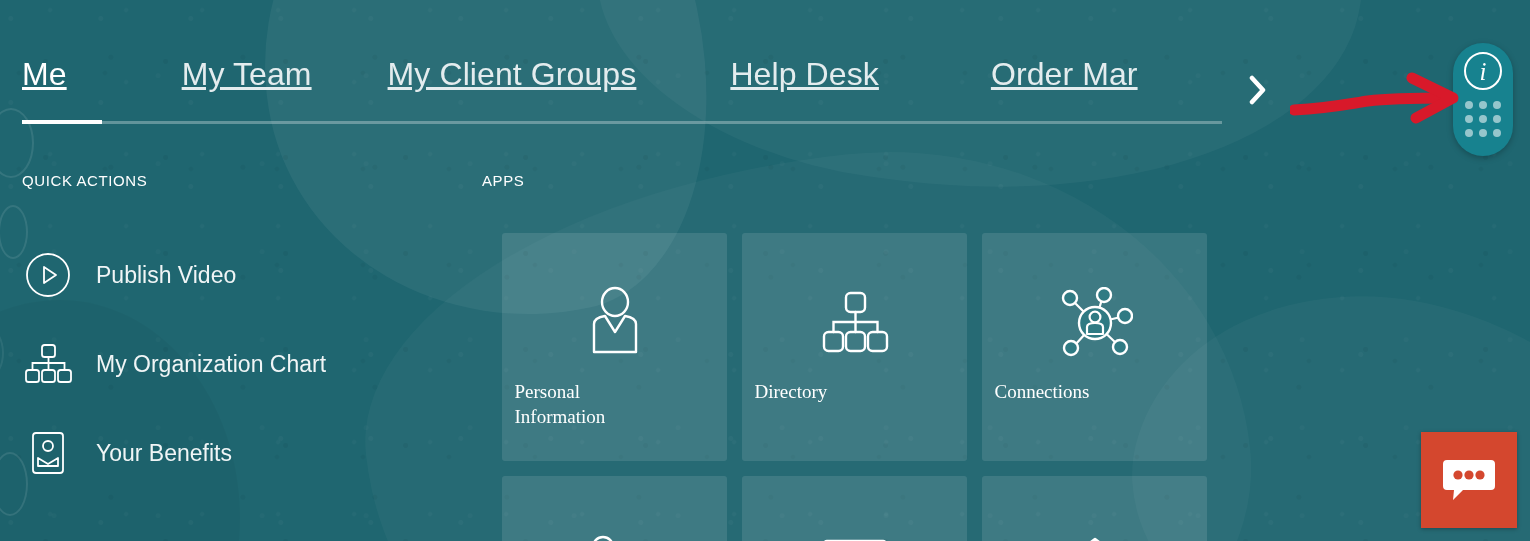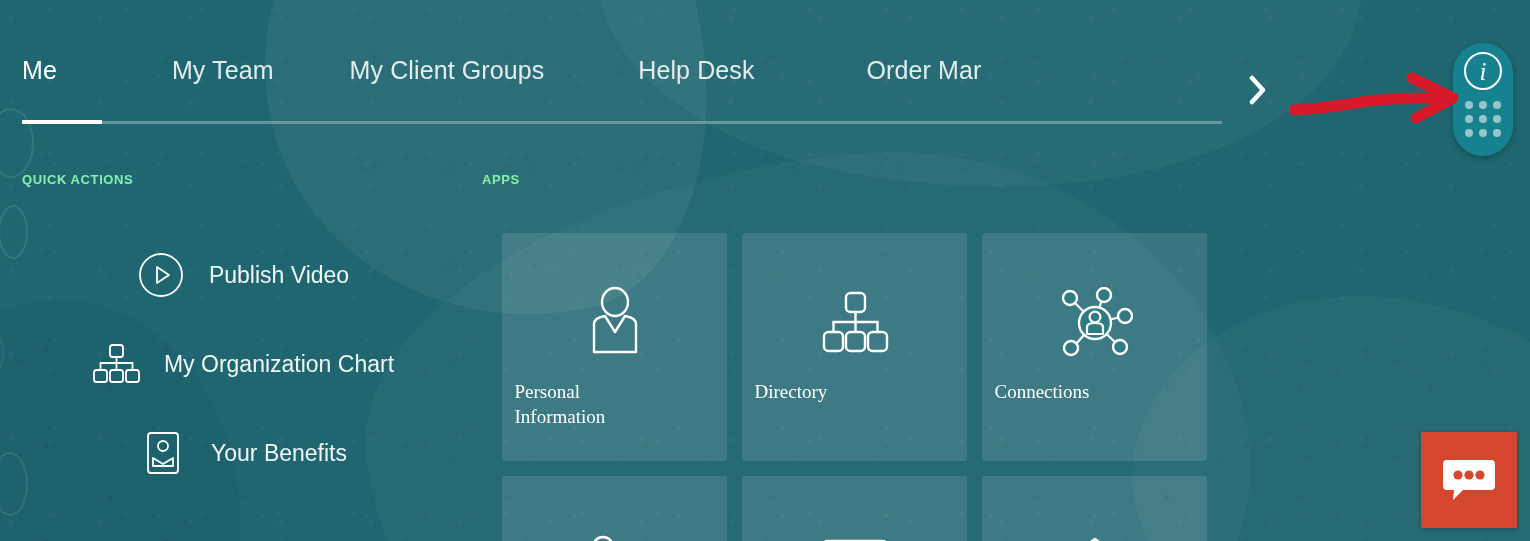--- a/index.html
+++ b/index.html
@@ -68,27 +68,28 @@
   .navbar {
     position: absolute; left: 0; top: 0; width: 1530px; height: 128px;
     z-index: 5;
   }
   .nav-tabs {
     position: absolute; left: 0; top: 58px;
     display: flex; align-items: flex-start;
   }
   .nav-tab {
     color: #e3ecee;
-    font-size: 25px;
+    font-size: 32px;
     font-weight: 400;
     line-height: 1;
     white-space: nowrap;
     padding: 0 0 0 0;
     cursor: pointer;
     letter-spacing: .1px;
+    text-decoration: underline;
   }
   .nav-tab.active { color: #ffffff; }
   .nav-underline-track {
     position: absolute; left: 22px; top: 121px;
     width: 1200px; height: 3px;
     background: rgba(255,255,255,0.30);
   }
   .nav-underline-active {
     position: absolute; left: 22px; top: 120px;
     width: 80px; height: 4px;
@@ -154,36 +155,35 @@
     z-index: 20;
     display: flex; align-items: center; justify-content: center;
     box-shadow: 0 1px 4px rgba(0,0,0,0.3);
     cursor: pointer;
   }
 
   
   .content { position: absolute; inset: 0; z-index: 4; }
   .section-label {
     position: absolute;
-    color: #86efac;
-    font-size: 13px;
-    font-weight: 700;
+    color: #ffffff;
+    font-size: 15px;
+    font-weight: 400;
     letter-spacing: .6px;
   }
   .section-label.quick { left: 22px; top: 172px; }
   .section-label.apps  { left: 482px; top: 172px; }
 
   
   .quick-list { position: absolute; left: 22px; top: 244px; width: 440px; }
   .quick-item {
     display: flex; align-items: center;
     height: 62px;
     margin-bottom: 27px;
     cursor: pointer;
-    justify-content: center;
   }
   .quick-icon {
     width: 52px; height: 52px;
     flex: 0 0 52px;
     display: flex; align-items: center; justify-content: center;
     color: #ffffff;
   }
   .quick-label {
     margin-left: 22px;
     color: #f0f5f6;

